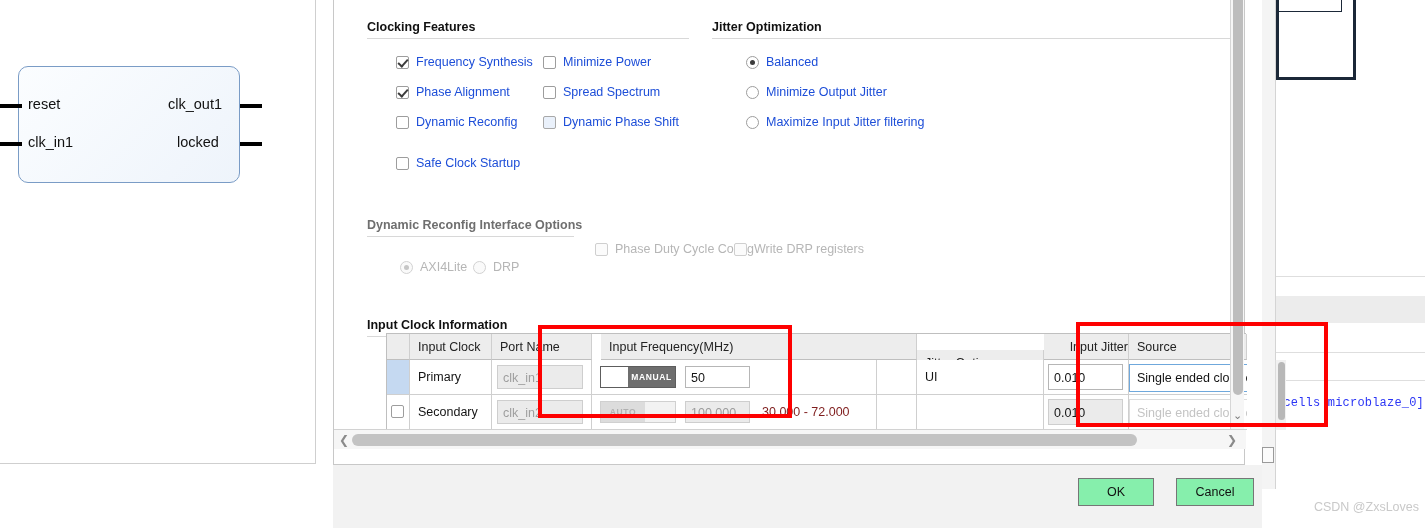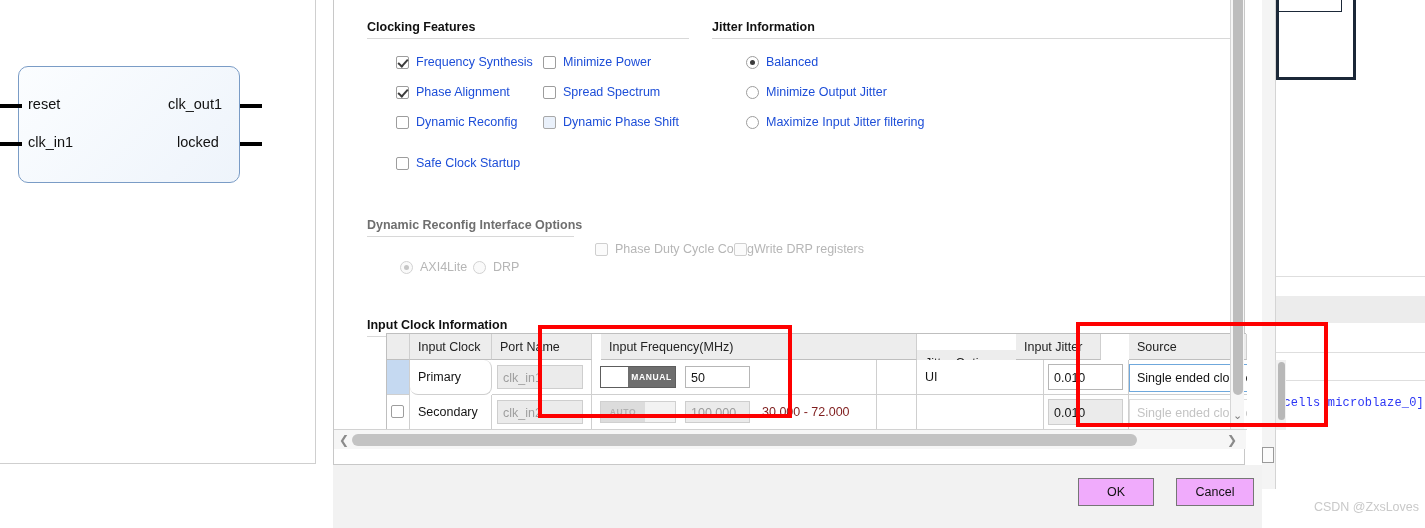--- a/index.html
+++ b/index.html
@@ -107,21 +107,21 @@
   .hsb-arrow { position: absolute; top: 4px; font-size: 12px; color: #8a8a8a; line-height: 12px; }
   .vsb { position: absolute; right: 0; top: 0; width: 14px; height: 440px; background: #f6f6f6;
       border-left: 1px solid #d6d6d6; }
   .vsb-thumb { position: absolute; left: 2px; top: 2px; width: 10px; height: 404px;
       background: #bdbdbd; border-radius: 5px; }
   .vsb-arrow { position: absolute; left: 2px; top: 420px; font-size: 11px; color: #7a7a7a; }
   .cell-vsb { position: absolute; width: 11px; background: #f1f1f1; border-left:1px solid #dcdcdc; }
   .cell-vsb-thumb { position: absolute; left: 2px; top: 2px; width: 7px; background: #b8b8b8; border-radius: 4px; }
 
   
-  .btn { position: absolute; height: 28px; border: 1px solid #767676; background: #f0abfc;
+  .btn { position: absolute; height: 28px; border: 1px solid #767676; background: #86efac;
       font-size: 12.5px; color: #111; text-align: center; line-height: 26px; }
 
   
   .anno { position: absolute; border: 4px solid #fe0000; background: transparent; }
 </style>
 </head>
 <body>
 
 <div id="root">
 
@@ -167,21 +167,21 @@
       <div class="opt-label" style="left:229px; top:96px;">Spread Spectrum</div>
 
       <div class="cb" style="left:62px; top:127px;"></div>
       <div class="opt-label" style="left:82px; top:126px;">Dynamic Reconfig</div>
       <div class="cb tint" style="left:209px; top:127px;"></div>
       <div class="opt-label" style="left:229px; top:126px;">Dynamic Phase Shift</div>
 
       <div class="cb" style="left:62px; top:168px;"></div>
       <div class="opt-label" style="left:82px; top:167px;">Safe Clock Startup</div>
 
-      <div class="sec-title" style="left:378px; top:31px;">Jitter Information</div>
+      <div class="sec-title" style="left:378px; top:31px;">Jitter Optimization</div>
       <div class="sec-rule" style="left:378px; top:49px; width:520px;"></div>
 
       <div class="rb sel" style="left:412px; top:67px;"></div>
       <div class="opt-label" style="left:432px; top:66px;">Balanced</div>
       <div class="rb" style="left:412px; top:97px;"></div>
       <div class="opt-label" style="left:432px; top:96px;">Minimize Output Jitter</div>
       <div class="rb" style="left:412px; top:127px;"></div>
       <div class="opt-label" style="left:432px; top:126px;">Maximize Input Jitter filtering</div>
 
       <div class="sec-title muted" style="left:33px; top:229px;">Dynamic Reconfig Interface Options</div>
@@ -201,26 +201,26 @@
       <div class="sec-rule" style="left:33px; top:347px; width:876px;"></div>
 
       <div class="tbl">
 
         <div class="th" style="left:0;   width:23px;"></div>
         <div class="th" style="left:23px; width:82px;">Input Clock</div>
         <div class="th" style="left:105px; width:100px;">Port Name</div>
         <div class="th" style="left:214px; width:285px;">Input Frequency(MHz)</div>
         <div class="th" style="left:490px; width:40px;"></div>
         <div class="th" style="left:530px; width:127px;margin-top:16px;">Jitter Options</div>
-        <div class="th" style="left:629px; width:85px;">Input Jitter</div>
+        <div class="th" style="left:657px; width:85px;text-align:right;">Input Jitter</div>
         <div class="th" style="left:742px; width:118px;">Source</div>
 
         <div class="row" style="top:26px;">
           <div class="cell sel" style="left:0; width:23px;"></div>
-          <div class="cell" style="left:23px; width:82px;border-radius:8px;">Primary</div>
+          <div class="cell" style="left:23px; width:82px;">Primary</div>
           <div class="cell" style="left:105px; width:100px; padding:0;">
             <div class="fld ro" style="left:5px; top:5px; width:86px; height:24px; line-height:24px;">clk_in1</div>
           </div>
           <div class="cell" style="left:205px; width:285px; padding:0;">
             <div class="toggle" style="left:8px; top:6px;">
               <div class="knob">MANUAL</div>
             </div>
             <div class="fld" style="left:93px; top:6px; width:65px; height:22px;">50</div>
           </div>
           <div class="cell" style="left:490px; width:40px;"></div>

